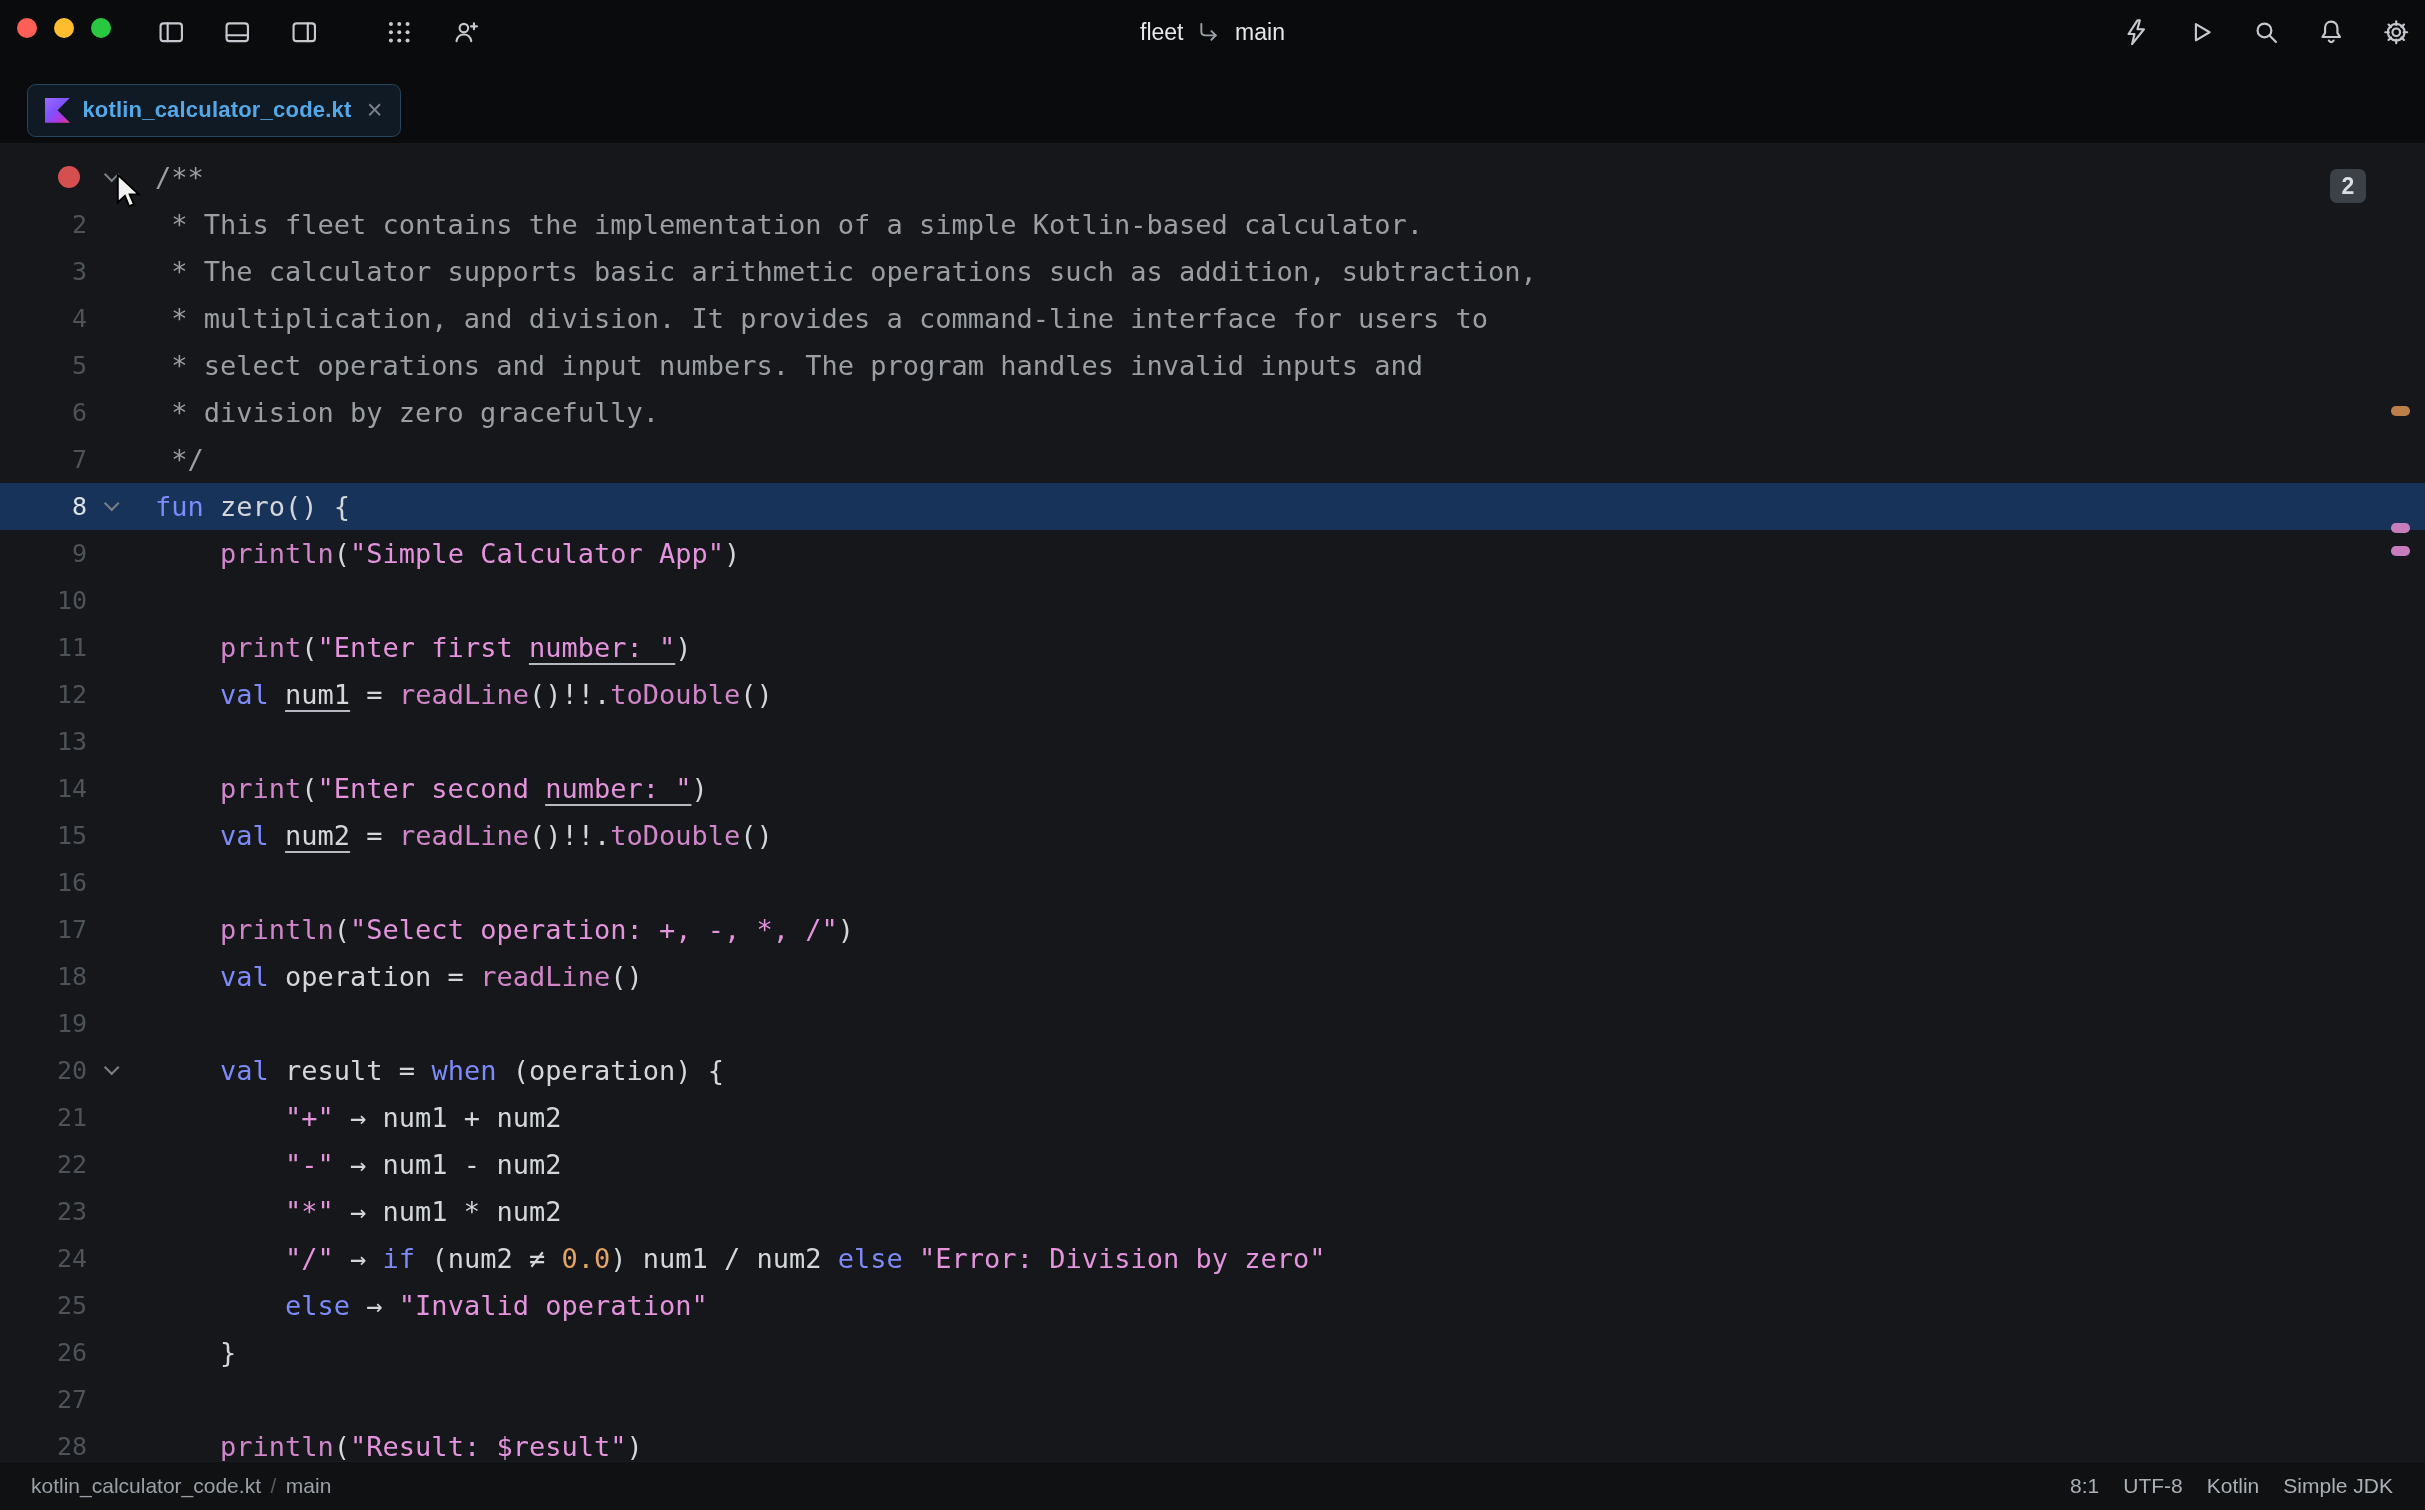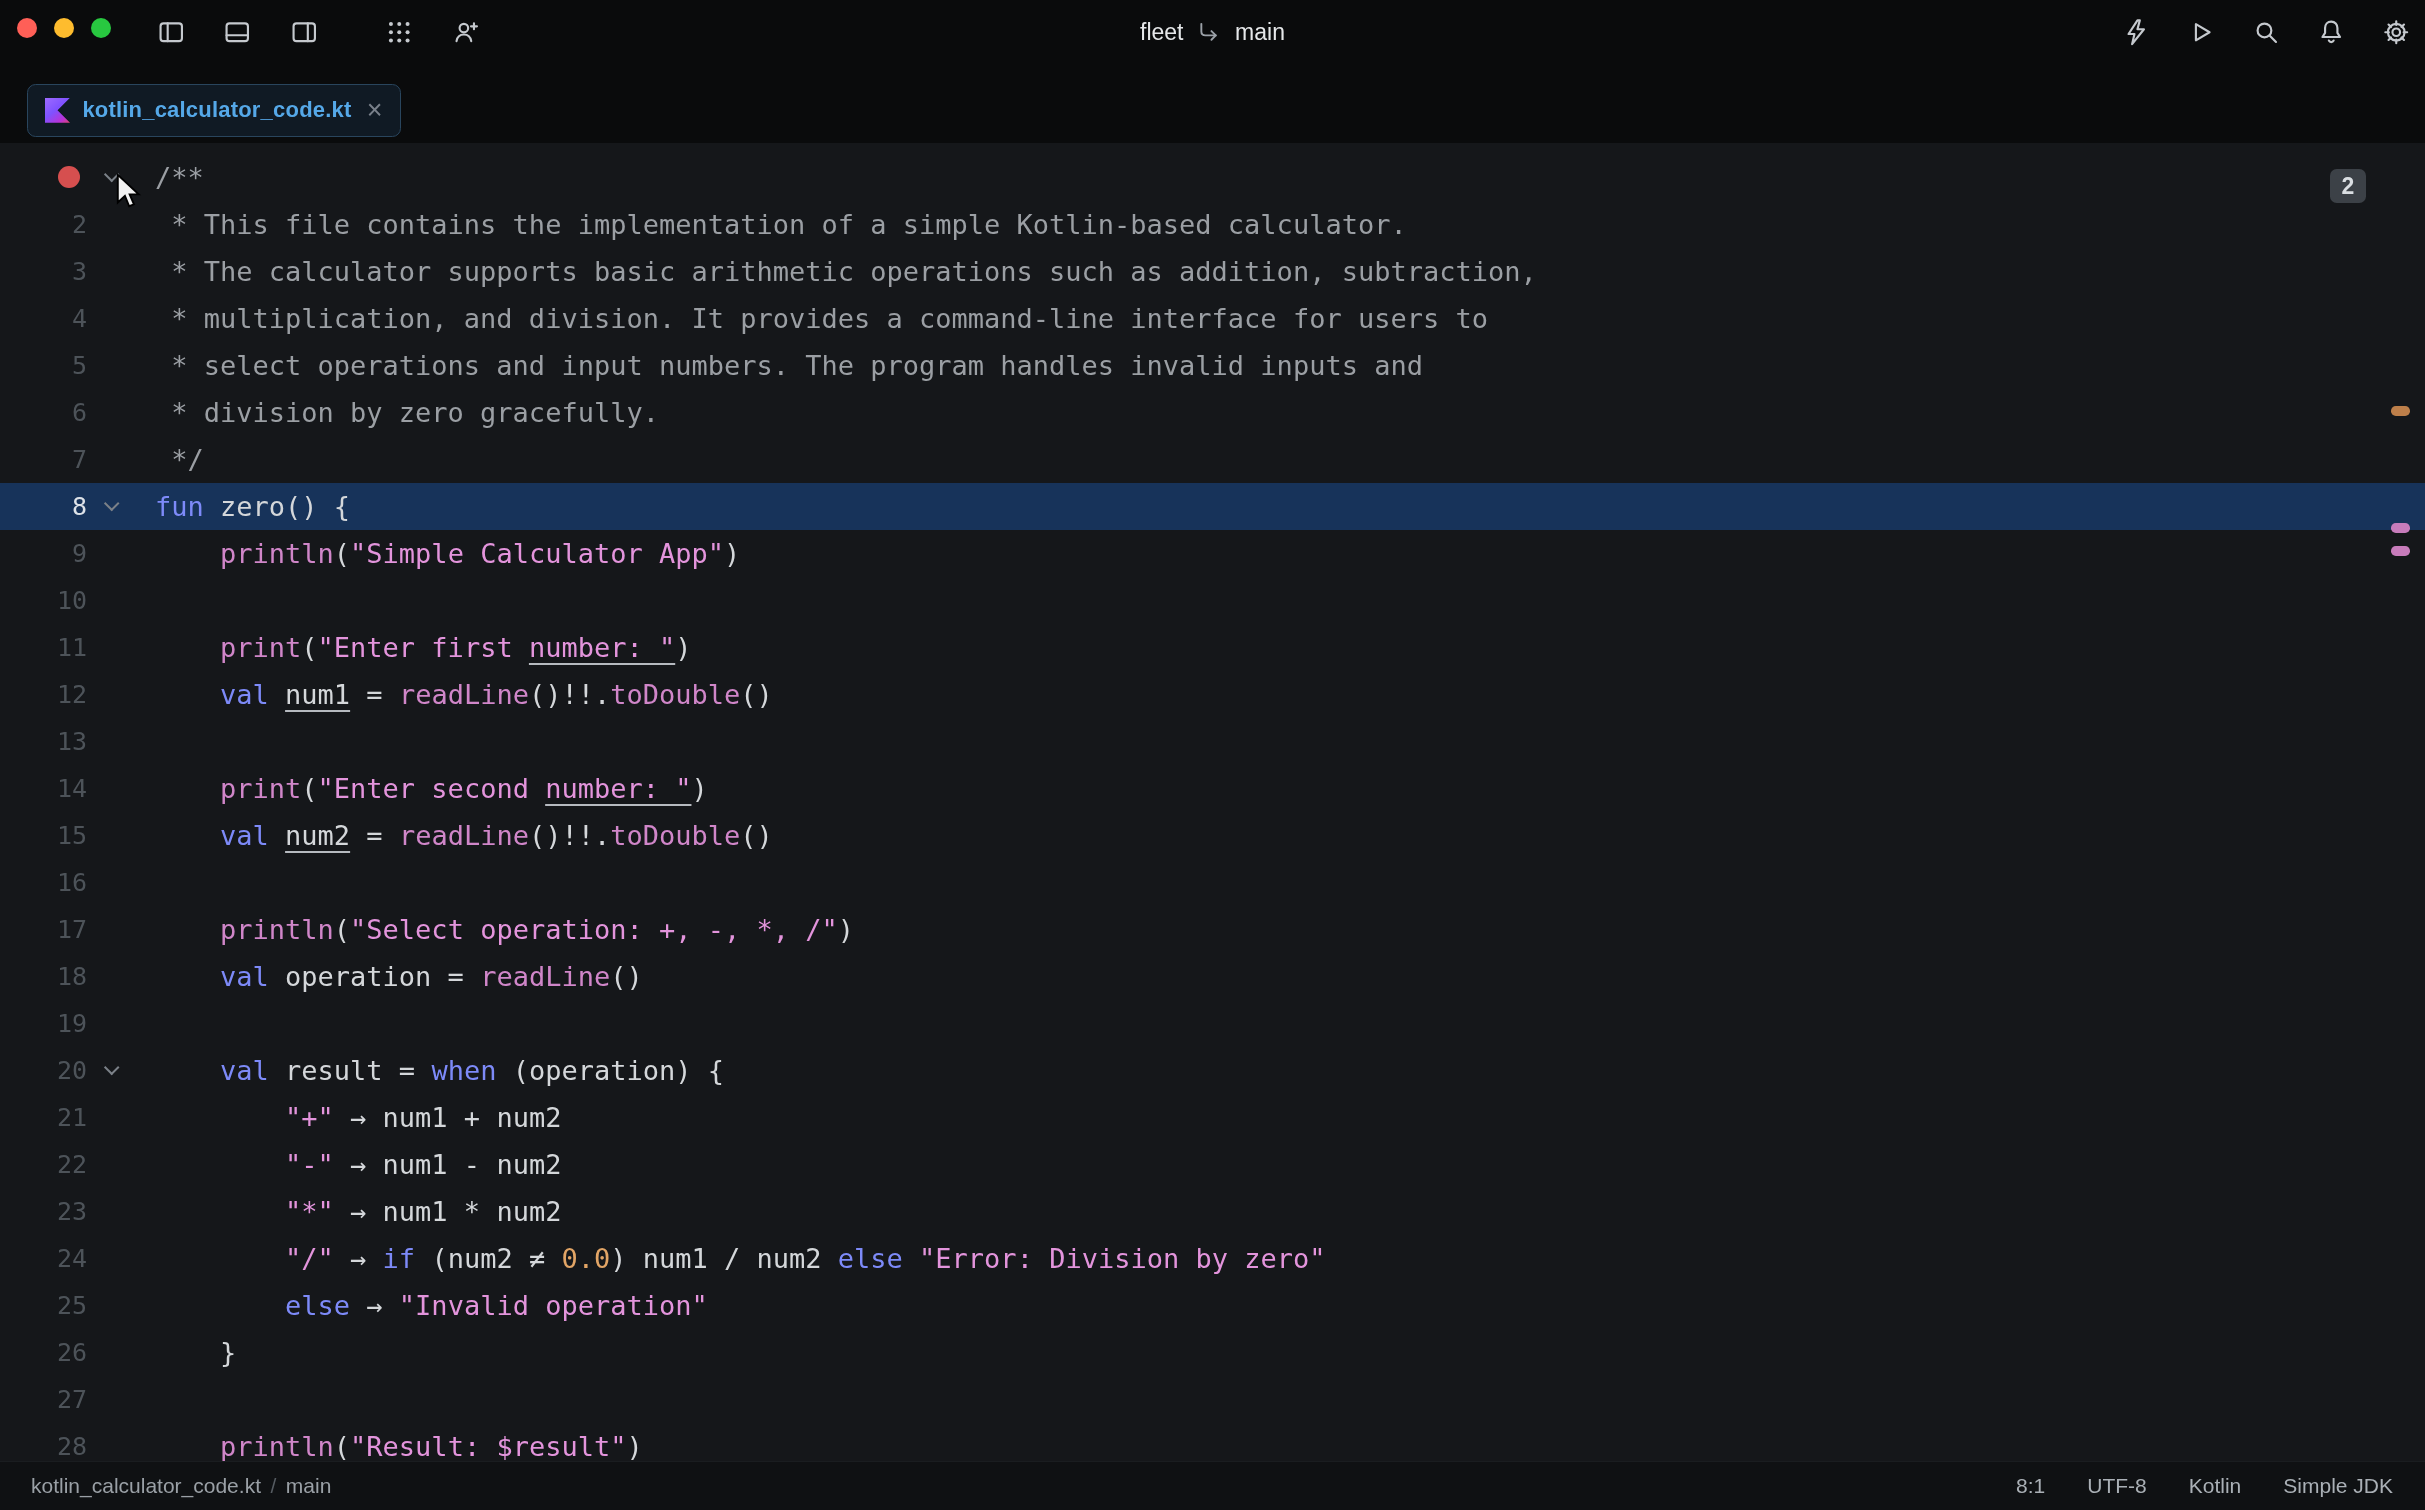--- a/index.html
+++ b/index.html
@@ -74,21 +74,21 @@
   .mark.pink2{ top:403px; background:#c77cbb; }
 
   .watermark{ position:absolute; top:1526px; right:34px; font-size:21px; color:#9aa0a6;font-style:italic; }
 
   
   .statusbar{ position:absolute; left:0; right:0; bottom:0; height:49px; background:#0f1113;
               border-top:1px solid #1a1d20; display:flex; align-items:center;
               justify-content:space-between; padding:0 32px 0 31px; font-size:21px; }
   .sb-left{ display:flex; align-items:center; gap:9.5px; color:#9aa0a6; }
   .sb-sep{ color:#565c62; }
-  .sb-right{ display:flex; align-items:center; gap:42px; color:#aab0b6; }
+  .sb-right{ display:flex; align-items:center; gap:24px; color:#aab0b6; }
 
   .cursor{ position:absolute; left:114px; top:173px; width:28.5px; height:38px; z-index:10; }
 </style>
 </head>
 <body>
 
 <div class="window">
 
   <header class="topbar">
     <div class="traffic">
@@ -186,21 +186,21 @@
     <div class="tab">
       <span class="kicon"></span>
       <span class="tabname">kotlin_calculator_code.kt</span>
       <span class="tabclose">×</span>
     </div>
   </div>
 
   <div class="editor">
     <div class="code-lines">
         <div class="line"><span class="gutter"><span class="bp"></span></span><span class="foldcol"><span class="chev"></span></span><span class="codetext"><span class="tok-cm">/**</span></span></div>
-        <div class="line"><span class="gutter">2</span><span class="foldcol"></span><span class="codetext"><span class="tok-cm"> * This file contains the implementation of a simple Kotlin-based calculator.</span></span></div>
+        <div class="line"><span class="gutter">2</span><span class="foldcol"></span><span class="codetext"><span class="tok-cm"> * This fleet contains the implementation of a simple Kotlin-based calculator.</span></span></div>
         <div class="line"><span class="gutter">3</span><span class="foldcol"></span><span class="codetext"><span class="tok-cm"> * The calculator supports basic arithmetic operations such as addition, subtraction,</span></span></div>
         <div class="line"><span class="gutter">4</span><span class="foldcol"></span><span class="codetext"><span class="tok-cm"> * multiplication, and division. It provides a command-line interface for users to</span></span></div>
         <div class="line"><span class="gutter">5</span><span class="foldcol"></span><span class="codetext"><span class="tok-cm"> * select operations and input numbers. The program handles invalid inputs and</span></span></div>
         <div class="line"><span class="gutter">6</span><span class="foldcol"></span><span class="codetext"><span class="tok-cm"> * division by zero gracefully.</span></span></div>
         <div class="line"><span class="gutter">7</span><span class="foldcol"></span><span class="codetext"><span class="tok-cm"> */</span></span></div>
         <div class="line current"><span class="gutter">8</span><span class="foldcol"><span class="chev"></span></span><span class="codetext"><span class="tok-kw">fun</span><span class="tok-pl"> zero() {</span></span></div>
         <div class="line"><span class="gutter">9</span><span class="foldcol"></span><span class="codetext"><span class="tok-pl">    </span><span class="tok-fn">println</span><span class="tok-pl">(</span><span class="tok-str">"Simple Calculator App"</span><span class="tok-pl">)</span></span></div>
         <div class="line"><span class="gutter">10</span><span class="foldcol"></span><span class="codetext"></span></div>
         <div class="line"><span class="gutter">11</span><span class="foldcol"></span><span class="codetext"><span class="tok-pl">    </span><span class="tok-fn">print</span><span class="tok-pl">(</span><span class="tok-str">"Enter first </span><span class="tok-str und">number: "</span><span class="tok-pl">)</span></span></div>
         <div class="line"><span class="gutter">12</span><span class="foldcol"></span><span class="codetext"><span class="tok-pl">    </span><span class="tok-kw">val</span><span class="tok-pl"> </span><span class="tok-pl und">num1</span><span class="tok-pl"> = </span><span class="tok-fn">readLine</span><span class="tok-pl">()!!.</span><span class="tok-fn">toDouble</span><span class="tok-pl">()</span></span></div>

